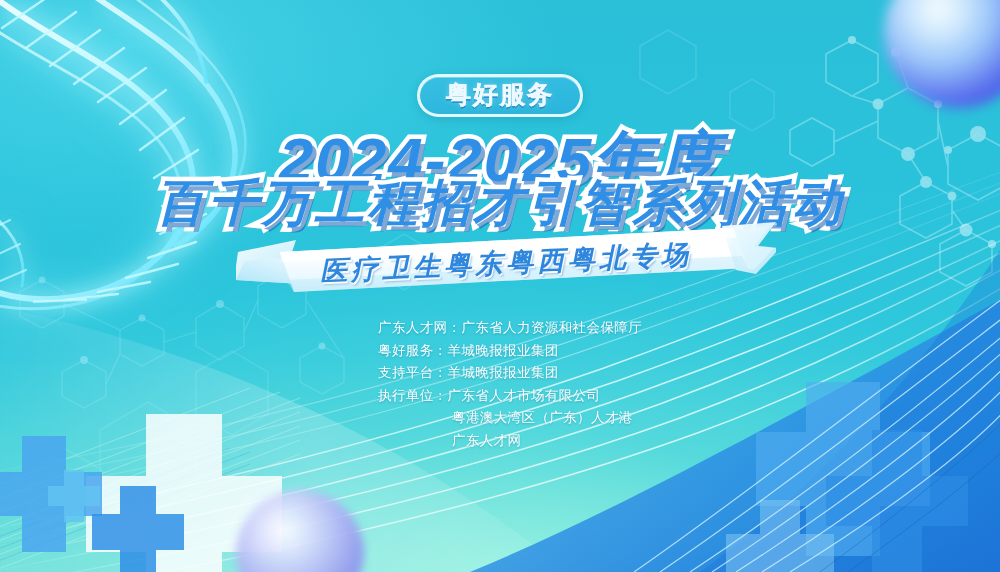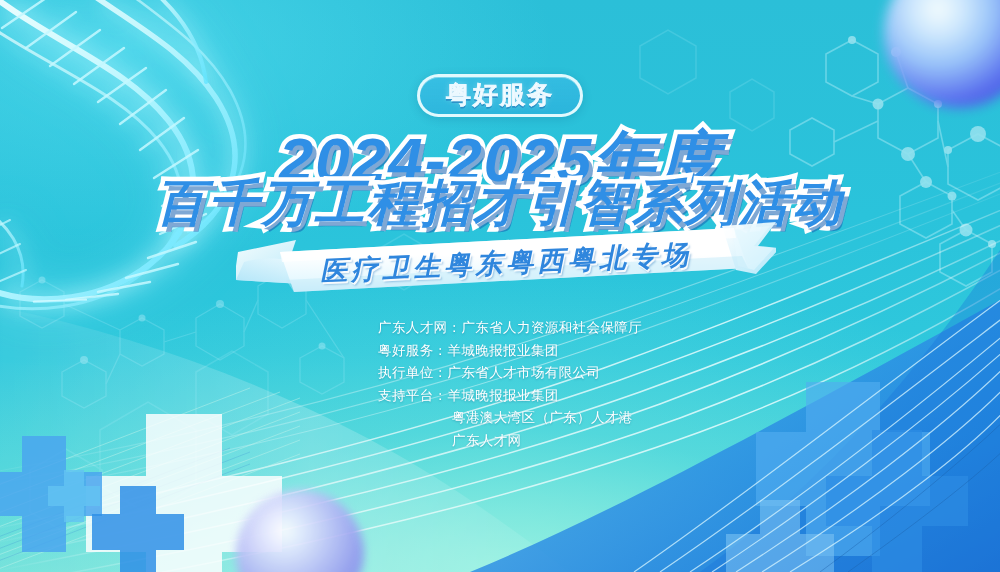--- a/index.html
+++ b/index.html
@@ -344,24 +344,24 @@
   </div>
 
   <div id="orgs">
     <div class="row">
       <span class="lbl">广东人才网：</span><span class="val">广东省人力资源和社会保障厅</span>
     </div>
     <div class="row">
       <span class="lbl">粤好服务：</span><span class="val">羊城晚报报业集团</span>
     </div>
     <div class="row">
+      <span class="lbl">支持平台：</span><span class="val">羊城晚报报业集团</span>
+    </div>
+    <div class="row">
       <span class="lbl">执行单位：</span><span class="val">广东省人才市场有限公司</span>
-    </div>
-    <div class="row">
-      <span class="lbl">支持平台：</span><span class="val">羊城晚报报业集团</span>
     </div>
     <div class="row cont">
       <span class="val">粤港澳大湾区（广东）人才港</span>
     </div>
     <div class="row cont">
       <span class="val">广东人才网</span>
     </div>
   </div>
 
 </div>

